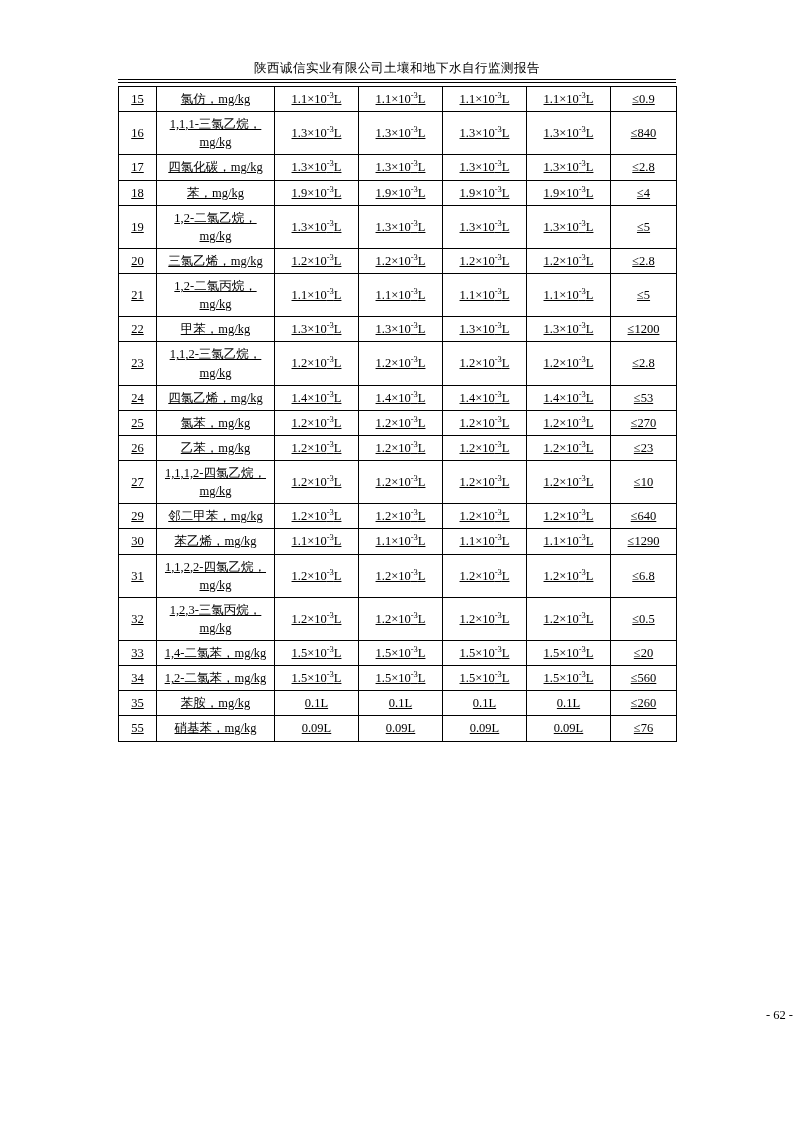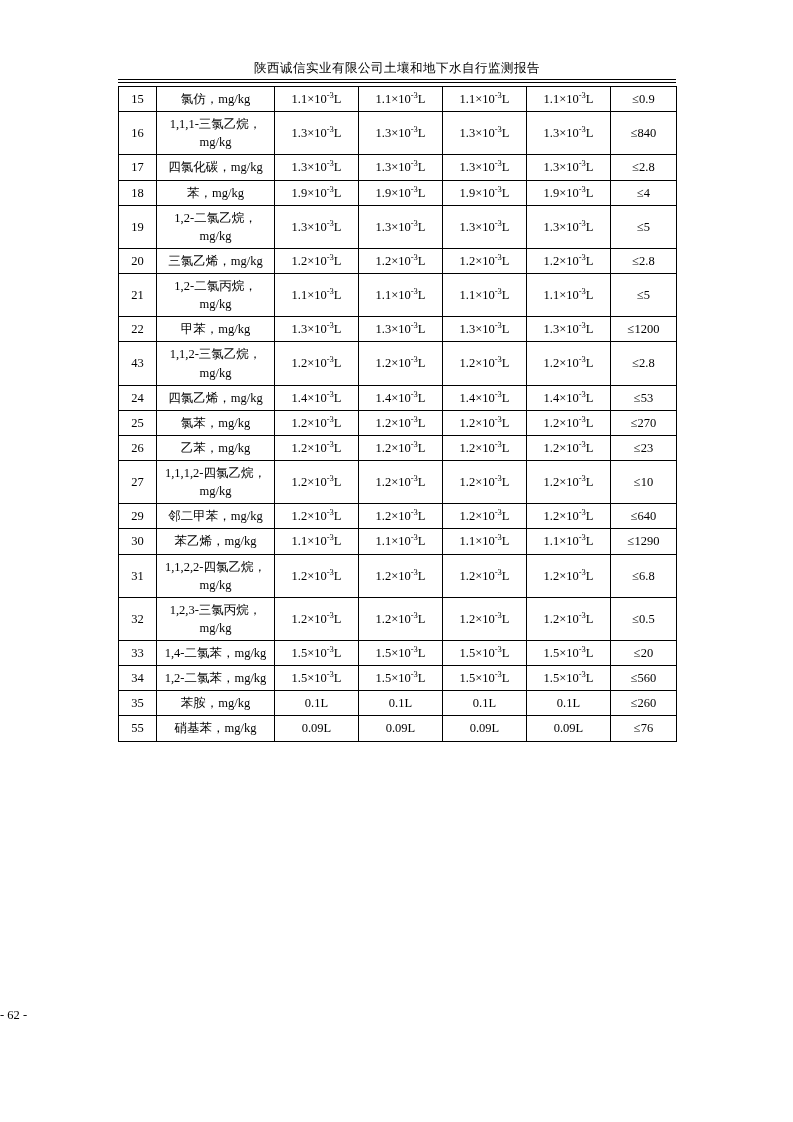--- a/index.html
+++ b/index.html
@@ -41,20 +41,21 @@
     margin-top: 1.5px;
     border-top: 0.8px solid #000;
   }
   table.data {
     position: absolute;
     top: 86px;
     left: 118px;
     width: 558px;
     border-collapse: collapse;
     table-layout: fixed;
+    text-decoration: underline;
   }
   table.data td {
     border: 1px solid #000;
     text-align: center;
     vertical-align: middle;
     font-size: 12.5px;
     line-height: 1.45;
     padding: 3px 2px;
   }
   col.c-no     { width: 38px; }
@@ -69,21 +70,21 @@
   sup {
     font-size: 8.5px;
     vertical-align: super;
     line-height: 0;
   }
   .footer {
     position: absolute;
     top: 1008px;
     left: 0;
     width: 793px;
-    text-align: left;
+    text-align: right;
     font-size: 12.5px;
   }
 </style>
 </head>
 <body>
 
 <div class="page">
 
   <div class="header">陕西诚信实业有限公司土壤和地下水自行监测报告</div>
   <div class="header-rule"></div>
@@ -165,21 +166,21 @@
         <tr>
           <td class="no-cell">22</td>
           <td class="item-cell">甲苯，mg/kg</td>
           <td class="val-cell">1.3×10<sup>-3</sup>L</td>
           <td class="val-cell">1.3×10<sup>-3</sup>L</td>
           <td class="val-cell">1.3×10<sup>-3</sup>L</td>
           <td class="val-cell">1.3×10<sup>-3</sup>L</td>
           <td class="std-cell">≤1200</td>
         </tr>
         <tr>
-          <td class="no-cell">43</td>
+          <td class="no-cell">23</td>
           <td class="item-cell">1,1,2-三氯乙烷，mg/kg</td>
           <td class="val-cell">1.2×10<sup>-3</sup>L</td>
           <td class="val-cell">1.2×10<sup>-3</sup>L</td>
           <td class="val-cell">1.2×10<sup>-3</sup>L</td>
           <td class="val-cell">1.2×10<sup>-3</sup>L</td>
           <td class="std-cell">≤2.8</td>
         </tr>
         <tr>
           <td class="no-cell">24</td>
           <td class="item-cell">四氯乙烯，mg/kg</td>

